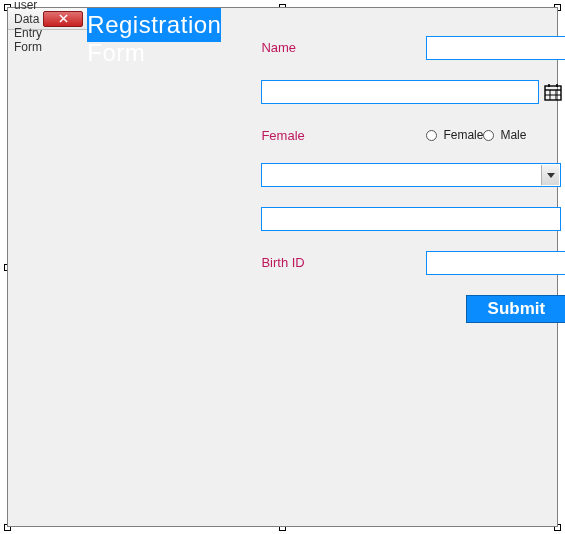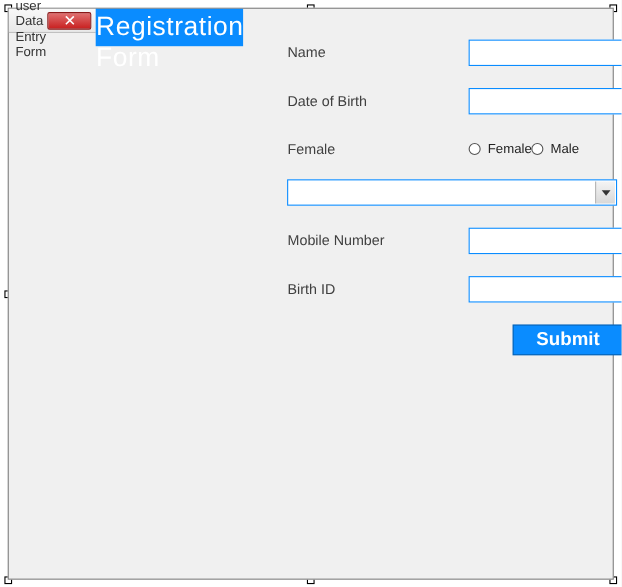--- a/index.html
+++ b/index.html
@@ -76,21 +76,21 @@
     padding: 28px 30px 18px 40px;
   }
   .row {
     display: flex;
     align-items: flex-start;
     margin-bottom: 20px;
   }
   .label {
     width: 165px;
     font-size: 13px;
-    color: #404040;
+    color: #be185d;
     padding-top: 4px;
   }
   .field {
     flex: 1;
     position: relative;
   }
   input[type="text"], textarea {
     width: 300px;
     height: 24px;
     border: 1px solid #0a8cff;
@@ -208,21 +208,20 @@
   <div class="form-body">
 
     <div class="row">
       <div class="label">Name</div>
       <div class="field">
         <input type="text" value="" style="">
       </div>
     </div>
 
     <div class="row">
-      <div class="label">Date of Birth</div>
       <div class="field dob-wrap">
         <input type="text" value="" style="">
         <span class="cal-icon">
           <svg viewBox="0 0 20 20">
             <rect x="2" y="4" width="16" height="14" fill="none" stroke="#000" stroke-width="1.4"></rect>
             <line x1="2" y1="8" x2="18" y2="8" stroke="#000" stroke-width="1.4"></line>
             <line x1="6" y1="2" x2="6" y2="5" stroke="#000" stroke-width="1.6"></line>
             <line x1="14" y1="2" x2="14" y2="5" stroke="#000" stroke-width="1.6"></line>
             <line x1="7" y1="8" x2="7" y2="18" stroke="#000" stroke-width="1"></line>
             <line x1="13" y1="8" x2="13" y2="18" stroke="#000" stroke-width="1"></line>
@@ -251,21 +250,20 @@
     <div class="row">
       <div class="field">
         <div class="select-wrap">
           <span></span>
           <div class="select-arrow"></div>
         </div>
       </div>
     </div>
 
     <div class="row">
-      <div class="label">Mobile Number</div>
       <div class="field">
         <input type="text" value="" style="">
       </div>
     </div>
 
     <div class="row">
       <div class="label">Birth ID</div>
       <div class="field">
         <input type="text" value="" style="">
       </div>

